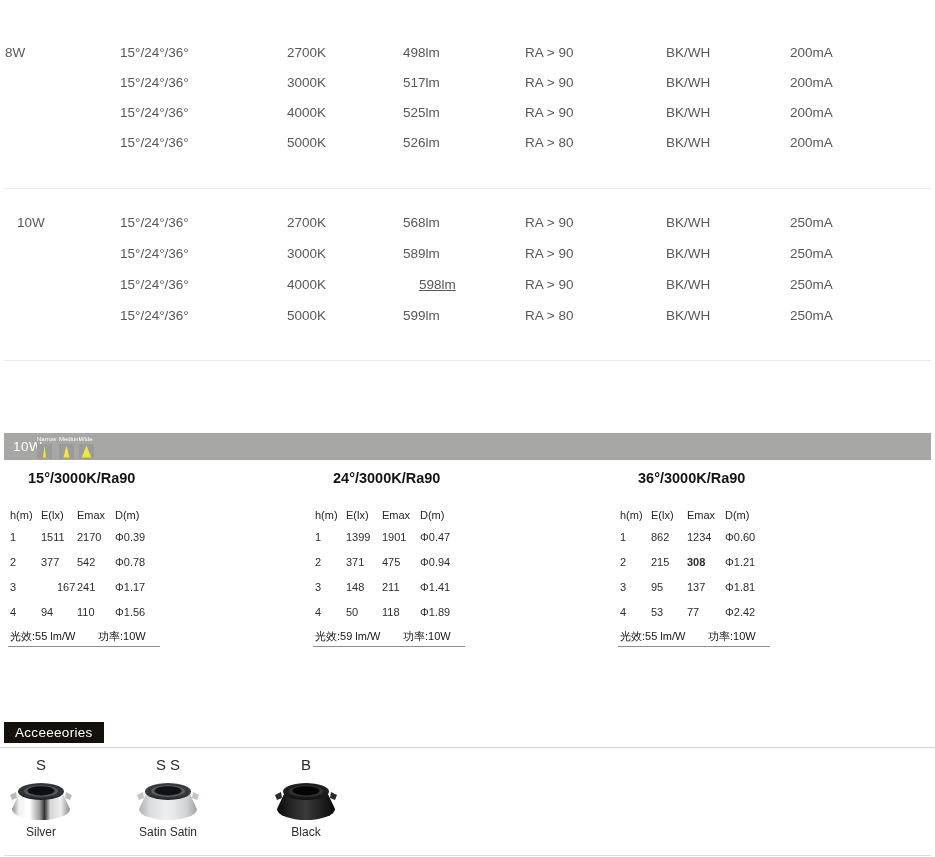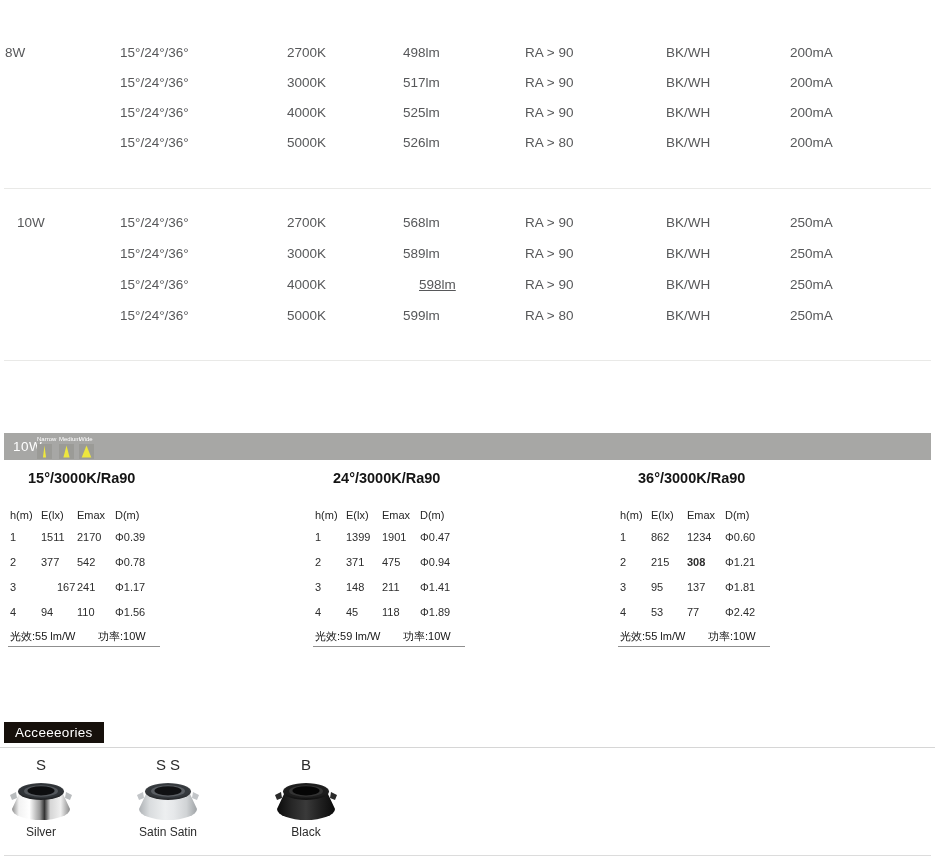--- a/index.html
+++ b/index.html
@@ -207,21 +207,21 @@
         <span class="photo-cell" style="left: 107px; top: 66px;">Φ0.47</span>
         <span class="photo-cell" style="left: 2px; top: 91px;">2</span>
         <span class="photo-cell" style="left: 33px; top: 91px;">371</span>
         <span class="photo-cell" style="left: 69px; top: 91px;">475</span>
         <span class="photo-cell" style="left: 107px; top: 91px;">Φ0.94</span>
         <span class="photo-cell" style="left: 2px; top: 116px;">3</span>
         <span class="photo-cell" style="left: 33px; top: 116px;">148</span>
         <span class="photo-cell" style="left: 69px; top: 116px;">211</span>
         <span class="photo-cell" style="left: 107px; top: 116px;">Φ1.41</span>
         <span class="photo-cell" style="left: 2px; top: 141px;">4</span>
-        <span class="photo-cell" style="left: 33px; top: 141px;">45</span>
+        <span class="photo-cell" style="left: 33px; top: 141px;">50</span>
         <span class="photo-cell" style="left: 69px; top: 141px;">118</span>
         <span class="photo-cell" style="left: 107px; top: 141px;">Φ1.89</span>
         <span class="photo-footer" style="left: 2px; top: 164px;">光效:59 lm/W</span>
         <span class="photo-footer" style="left: 90px; top: 164px;">功率:10W</span>
         <div class="photo-underline"></div>
       </div>
       <div class="photo-table" style="left: 618px;">
         <div class="photo-title">36°/3000K/Ra90</div>
         <span class="photo-cell photo-head" style="left: 2px; top: 44px;">h(m)</span>
         <span class="photo-cell photo-head" style="left: 33px; top: 44px;">E(lx)</span>

